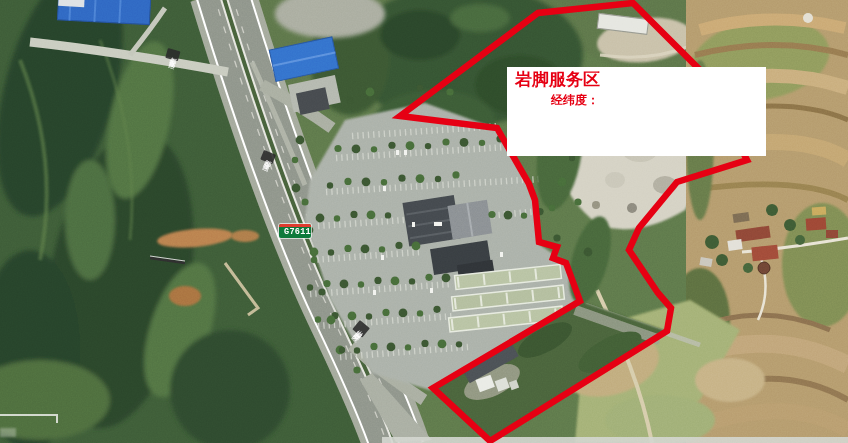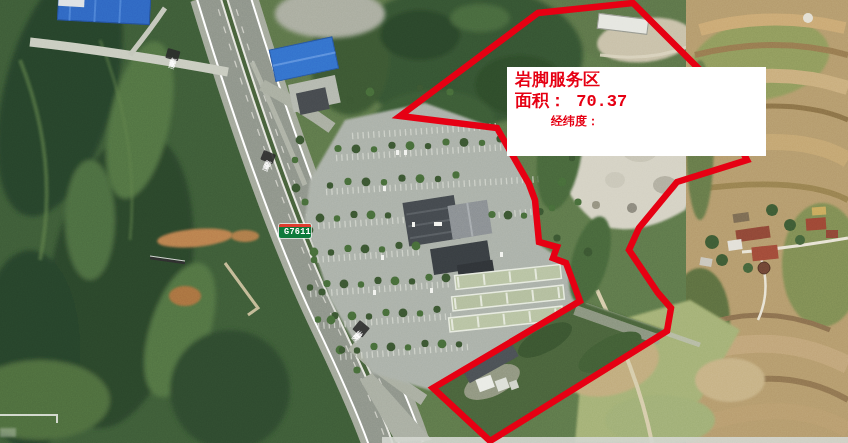--- a/index.html
+++ b/index.html
@@ -347,21 +347,20 @@
 
       <rect x="382" y="437" width="466" height="6" fill="#d2d5ce" opacity=".9"></rect>
       <rect x="0" y="0" width="848" height="443" filter="url(#noise)" style="mix-blend-mode:overlay;opacity:.55"></rect>
     </g>
 
     <polygon fill="none" stroke-linejoin="miter" stroke-miterlimit="6" points="400,116 538,13 633,3 700,70 747,160 677,182 639,228 629,250 658,293 671,308 667,331 490,441 433,388 580,301 566,263 553,258 557,247 539,242 535,200 529,184 497,128" stroke="#e60013" stroke-width="6.5"></polygon>
   </svg>
 
   <div class="info-box">
     <div class="l1">岩脚服务区</div>
-    <div class="l2">面积： 70.37</div>
     <div class="l3">经纬度：</div>
   </div>
 
   <div class="rlabel a">都香高速</div>
   <div class="rlabel b">都香高速</div>
   <div class="rlabel c">岩脚服务区</div>
 
   <div class="shield">
     <span class="stripe"></span>
     <span class="txt">G7611</span>

